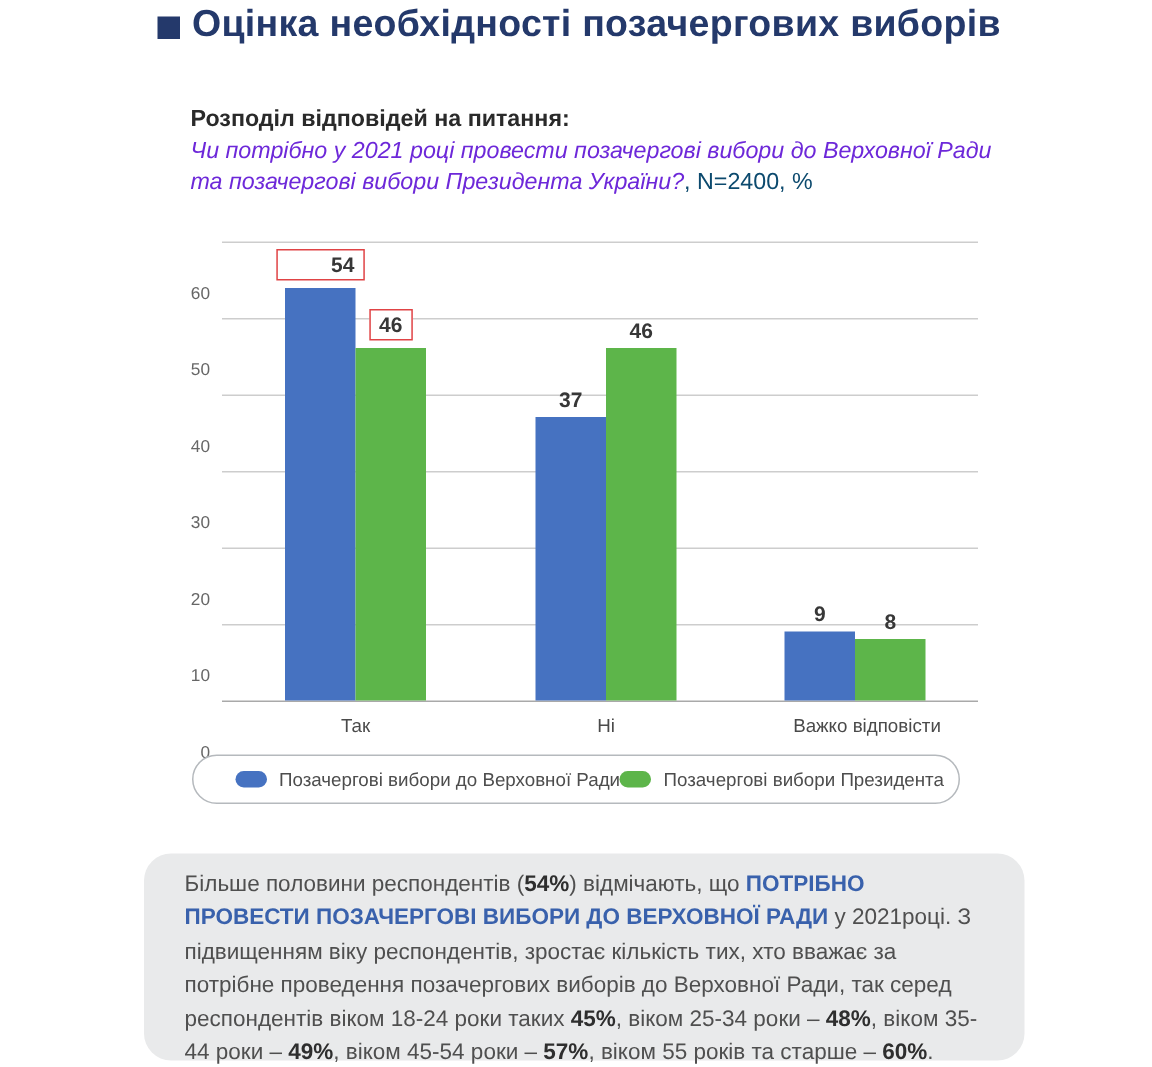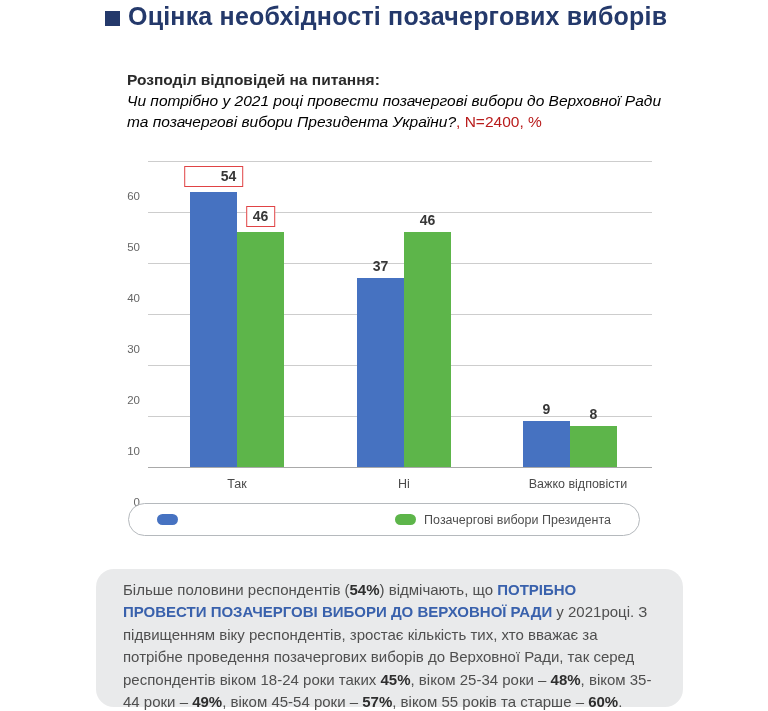--- a/index.html
+++ b/index.html
@@ -13,22 +13,22 @@
     position:relative;width:760px;height:711px;background:#ffffff;overflow:hidden;
     font-family:"Liberation Sans", sans-serif;
   }
   
   .title-row{position:absolute;left:105px;top:2px;display:flex;align-items:flex-start;}
   .title-bullet{width:15px;height:15px;background:var(--navy);margin-top:9px;flex:0 0 auto;}
   .title-text{margin-left:8px;font-size:25px;font-weight:bold;color:var(--navy);letter-spacing:0.2px;white-space:nowrap;}
   
   .question{position:absolute;left:127px;top:69px;width:545px;font-size:15.5px;line-height:21px;}
   .question-lead{font-weight:bold;color:#2a2a2a;}
-  .question-body{font-style:italic;color:#000000;}
-  .question-suffix{font-style:normal;color:#b91c1c;}
+  .question-body{font-style:italic;color:#6d28d9;}
+  .question-suffix{font-style:normal;color:#0c4a6e;}
   
   .chart-wrap{position:absolute;left:148px;top:161px;width:504px;height:306px;}
   .plot{position:relative;width:100%;height:100%;border-bottom:1px solid #a9a9a9;}
   .gridline{position:absolute;left:0;right:0;height:1px;background:#cdcdcd;}
   .ytick{position:absolute;right:calc(100% + 8px);transform:translateY(-50%);font-size:11.5px;color:#666666;white-space:nowrap;margin-top:35px;}
   .bar{position:absolute;bottom:0;}
   .val{position:absolute;transform:translateX(-50%);font-size:14px;font-weight:bold;color:#373737;white-space:nowrap;}
   .val.boxed{border:1.5px solid var(--hl);background:#ffffff;padding:1px 6px 2px 6px;}
   .cat{position:absolute;top:316px;transform:translateX(-50%);font-size:12.5px;color:#4a4a4a;white-space:nowrap;}
   
@@ -94,20 +94,21 @@
         <div class="val" style="left: 398.5px; bottom: 50px;">9</div>
         <div class="bar" style="left: 422px; width: 47px; height: 41px; background: rgb(93, 181, 74);"></div>
         <div class="val" style="left: 445.5px; bottom: 45px;">8</div>
         <div class="cat" style="left: 422px; padding-left: 16px;">Важко відповісти</div>
       </div>
   </div>
 
   <div class="legend">
     <div class="legend-item">
       <span class="legend-pill" style="background: rgb(70, 114, 193);"></span>
+      <span class="legend-label">Позачергові вибори до Верховної Ради</span>
     </div>
     <div class="legend-item">
       <span class="legend-pill" style="background: rgb(93, 181, 74);"></span>
       <span class="legend-label">Позачергові вибори Президента</span>
     </div>
   </div>
 
   <div class="summary">
     <div class="summary-text" id="summary-text"><span>Більше половини респондентів (</span><span class="seg-bold">54%</span><span>) відмічають, що </span><span class="seg-blue">ПОТРІБНО ПРОВЕСТИ ПОЗАЧЕРГОВІ ВИБОРИ ДО ВЕРХОВНОЇ РАДИ</span><span> у 2021році. З підвищенням віку респондентів, зростає кількість тих, хто вважає за потрібне проведення позачергових виборів до Верховної Ради, так серед респондентів віком 18-24 роки таких </span><span class="seg-bold">45%</span><span>, віком 25-34 роки – </span><span class="seg-bold">48%</span><span>, віком 35-44 роки – </span><span class="seg-bold">49%</span><span>, віком 45-54 роки – </span><span class="seg-bold">57%</span><span>, віком 55 років та старше – </span><span class="seg-bold">60%</span><span>.</span></div>
   </div>

